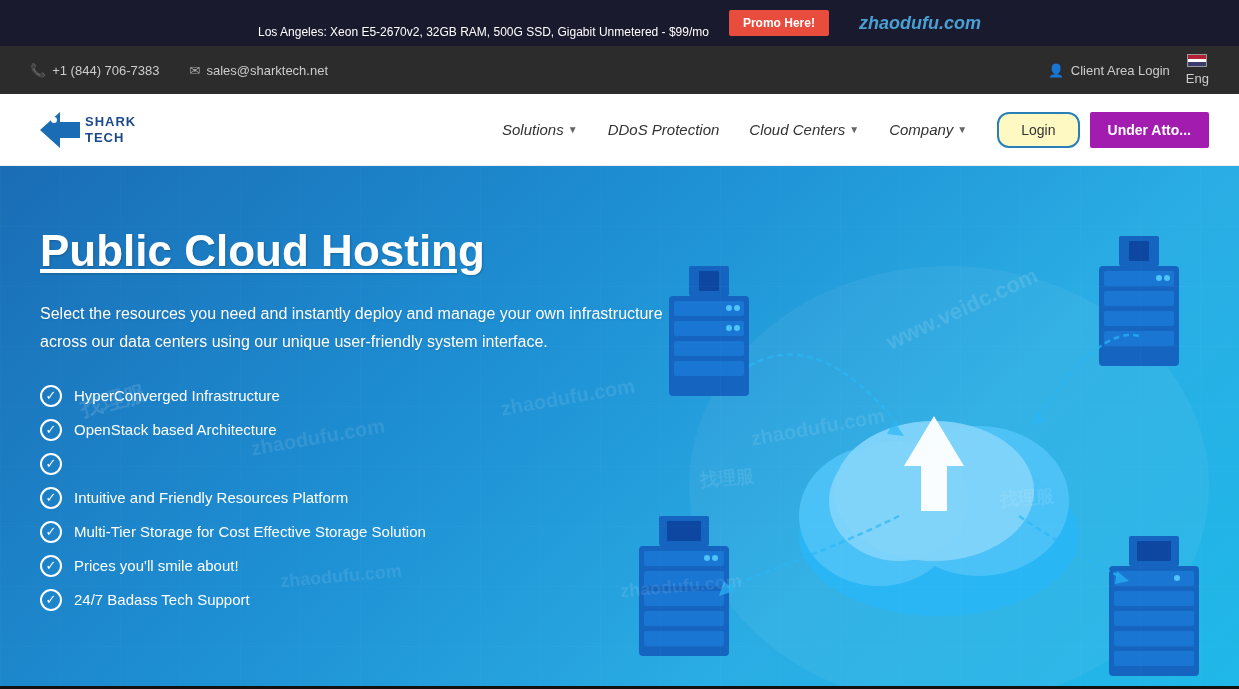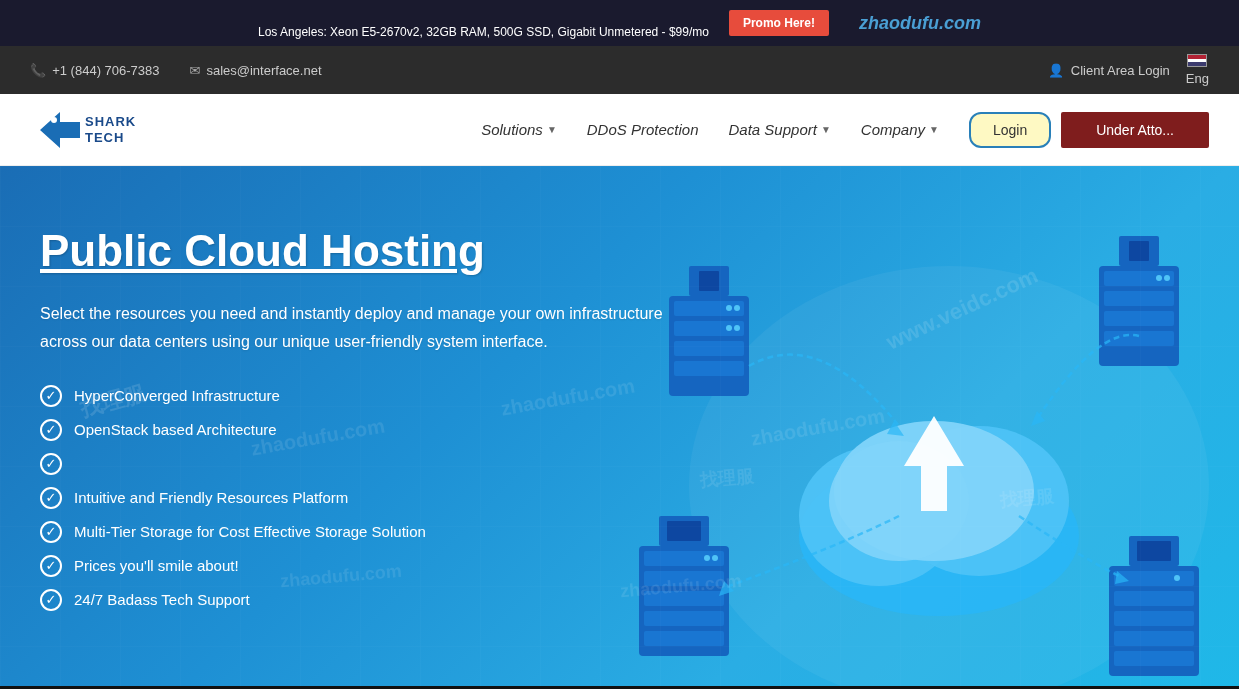--- a/index.html
+++ b/index.html
@@ -127,27 +127,28 @@
       background: #fef9c3;
       color: #333;
       border: 2px solid #2980b9;
       padding: 8px 22px;
       font-size: 14px;
       cursor: pointer;
       border-radius: 12px;
       margin-right: 10px;
     }
     .nav-btn-attack {
-      background: #7f1d1d;
+      background: #a21caf;
       color: #fff;
       border: none;
-      padding: 10px 35px;
+      padding: 10px 18px;
       font-size: 14px;
       cursor: pointer;
       border-radius: 2px;
+      font-weight: bold;
     }
 
     
     .hero {
       background: linear-gradient(135deg, #1a6db5 0%, #1e90d4 40%, #2aade4 70%, #1fb8e8 100%);
       min-height: 520px;
       padding: 60px 40px 40px 40px;
       position: relative;
       overflow: hidden;
       display: flex;
@@ -252,21 +253,21 @@
 </div>
 
 <div class="contact-bar">
   <div class="contact-left">
     <div class="contact-item">
       <span style="color:#aaa;">📞</span>
       <span>+1 (844) 706-7383</span>
     </div>
     <div class="contact-item">
       <span style="color:#aaa;">✉</span>
-      <span>sales@interface.net</span>
+      <span>sales@sharktech.net</span>
     </div>
   </div>
   <div class="contact-right">
     <div class="client-login">
       <span style="color:#aaa;">👤</span>
       <span>Client Area Login</span>
     </div>
     <div class="lang-selector">
       <span class="flag-icon"></span>
       <span>Eng</span>
@@ -290,21 +291,21 @@
 
   <div class="nav-links">
     <a class="nav-link">
       <span>Solutions</span>
       <span class="arrow">▼</span>
     </a>
     <a class="nav-link">
       <span>DDoS Protection</span>
     </a>
     <a class="nav-link">
-      <span>Data Support</span>
+      <span>Cloud Centers</span>
       <span class="arrow">▼</span>
     </a>
     <a class="nav-link">
       <span>Company</span>
       <span class="arrow">▼</span>
     </a>
   </div>
 
   <button class="nav-btn-login">Login</button>
   <button class="nav-btn-attack">Under Atto...</button>

